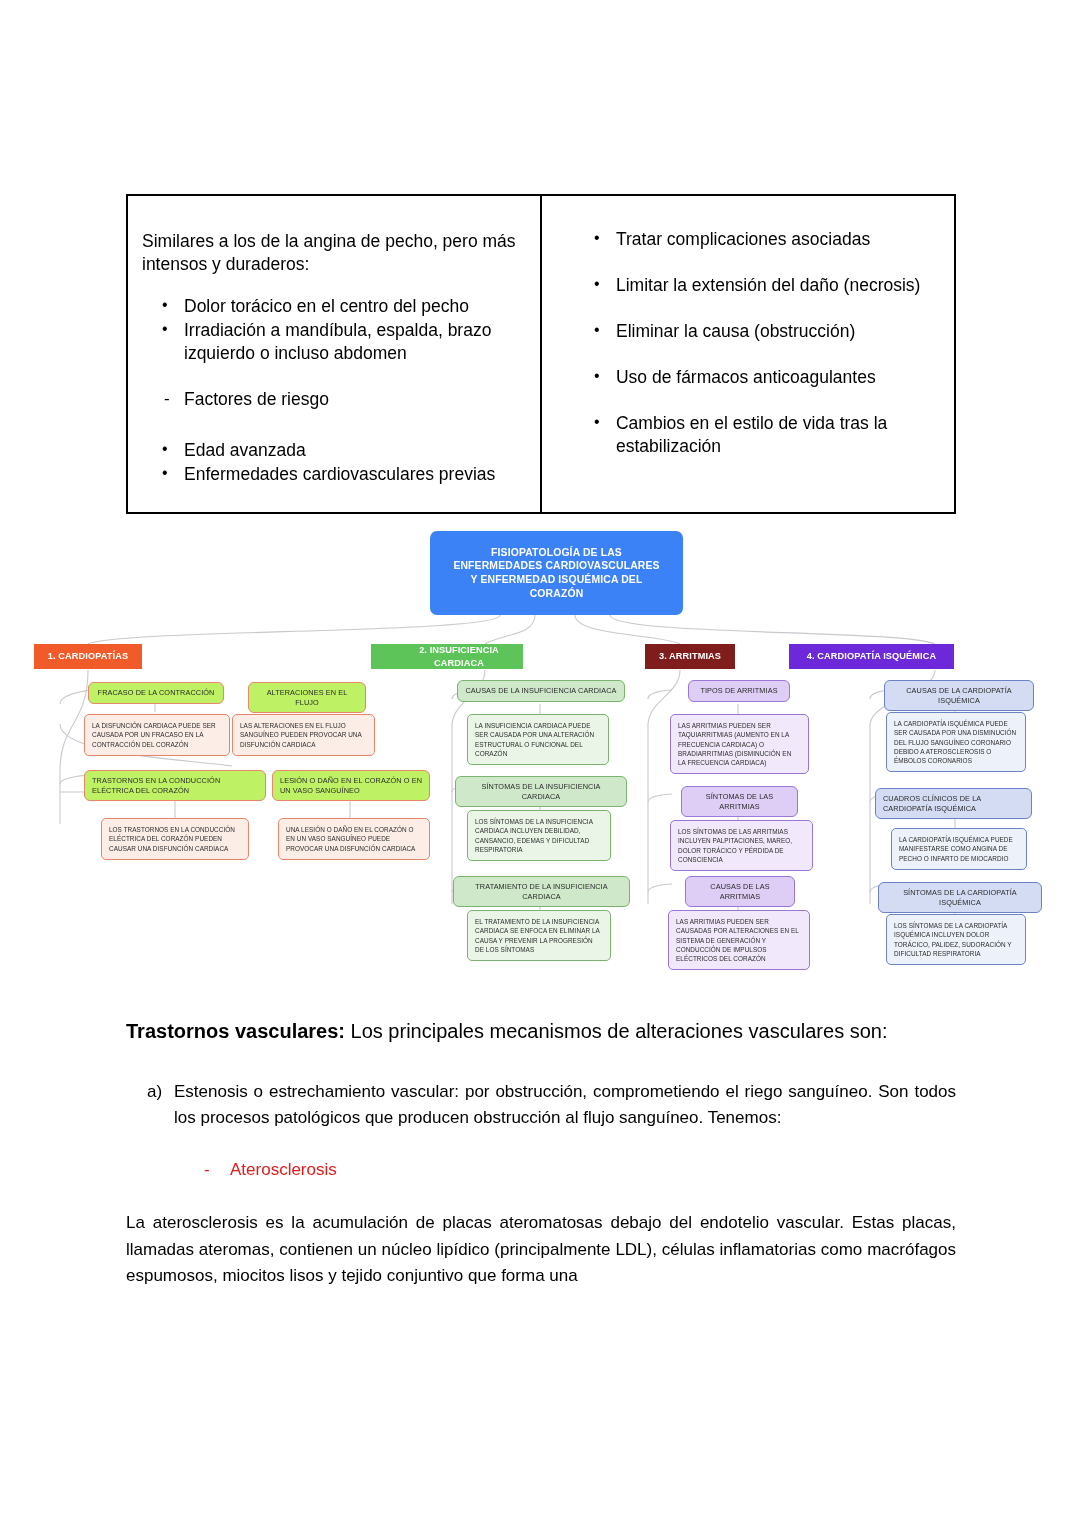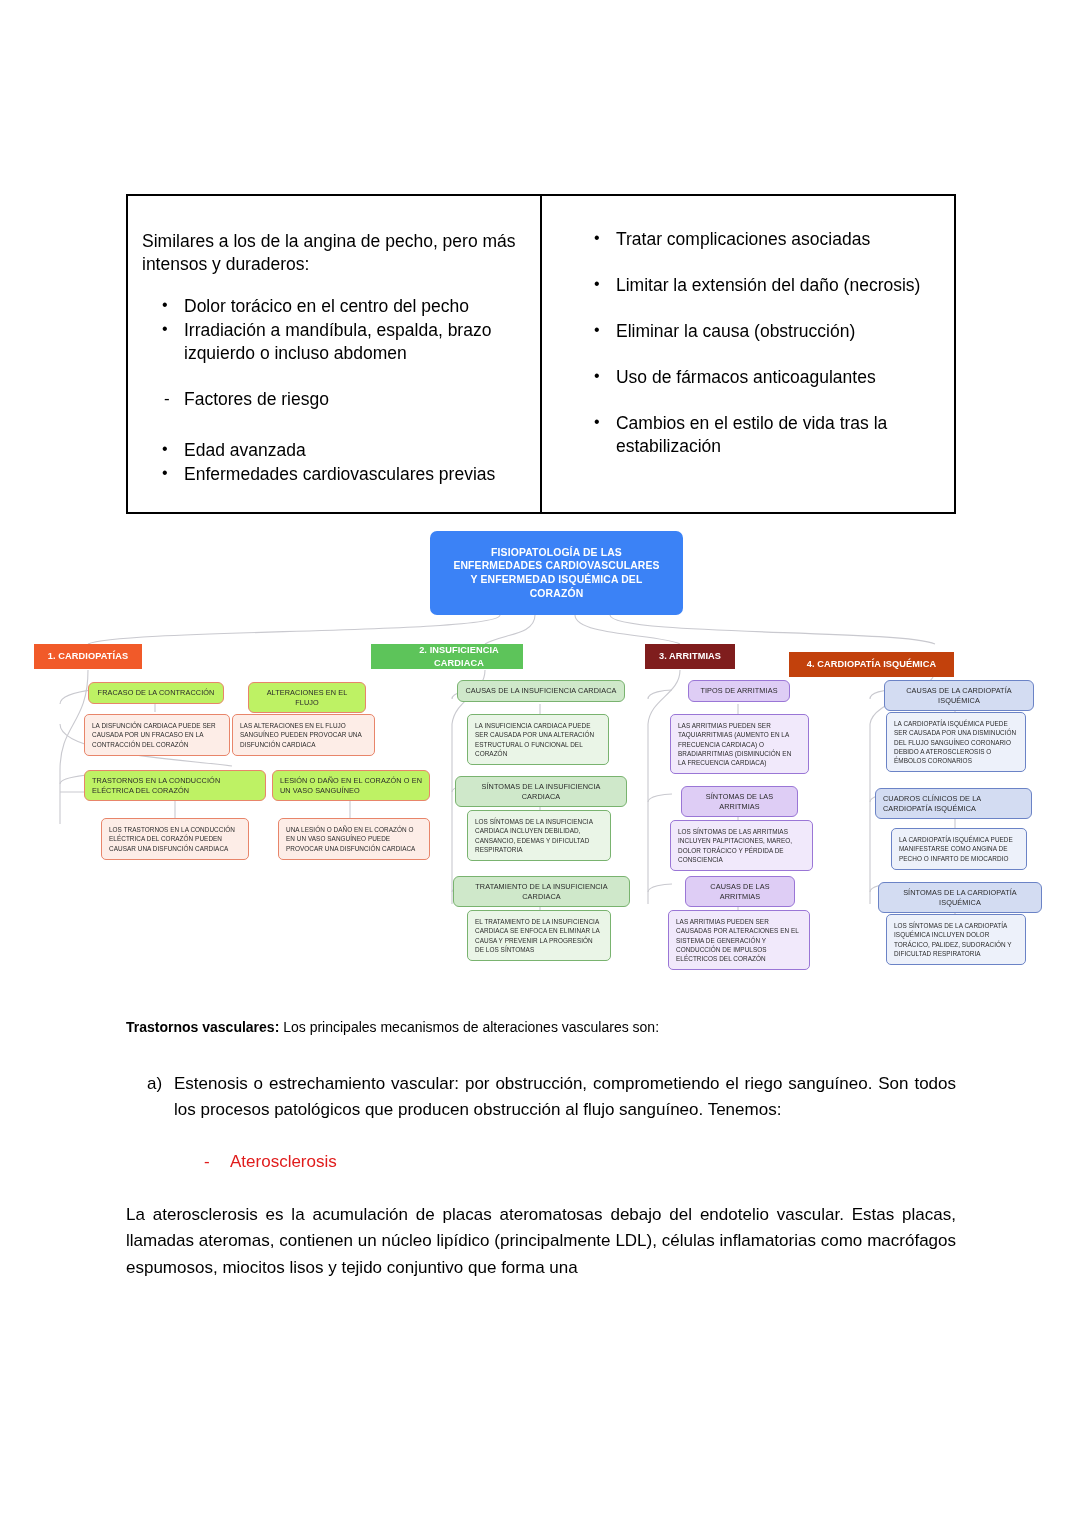--- a/index.html
+++ b/index.html
@@ -129,21 +129,21 @@
     align-items: center;
     justify-content: center;
     text-align: center;
     padding: 0 8px;
     border-radius: 0;
     letter-spacing: .1px;
   }
   .cat.c1 { background: #F15A29; }
   .cat.c2 { background: #5DC45A; padding-left: 32px; }
   .cat.c3 { background: #7f1d1d; }
-  .cat.c4 { background: #c2410c; margin-top: 8px; }
+  .cat.c4 { background: #6d28d9; }
 
   .hdr {
     font-size: 7.3px;
     padding: 5px 7px;
     border-radius: 6px;
     border-width: 1px;
     border-style: solid;
     letter-spacing: .1px;
   }
   .body {
@@ -171,21 +171,21 @@
   .ctr { text-align: center; }
 
   
   .bottom {
     position: absolute;
     left: 126px;
     top: 1018px;
     width: 830px;
   }
   .p-lead {
-    font-size: 14px;
+    font-size: 20px;
     line-height: 1.35;
     margin: 0;
   }
   .p-lead b { font-weight: bold; }
   ol.alpha {
     list-style: none;
     margin: 34px 0 0 0;
     padding: 0 0 0 48px;
   }
   ol.alpha li {

